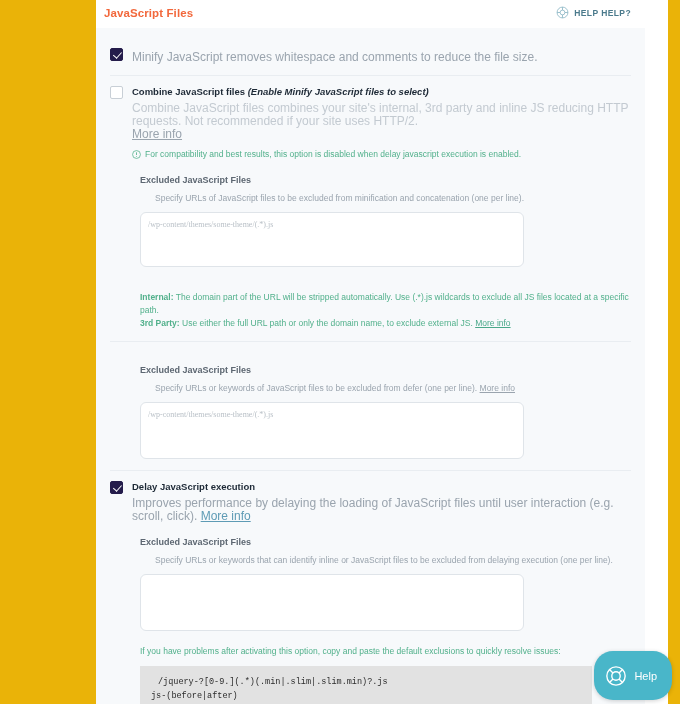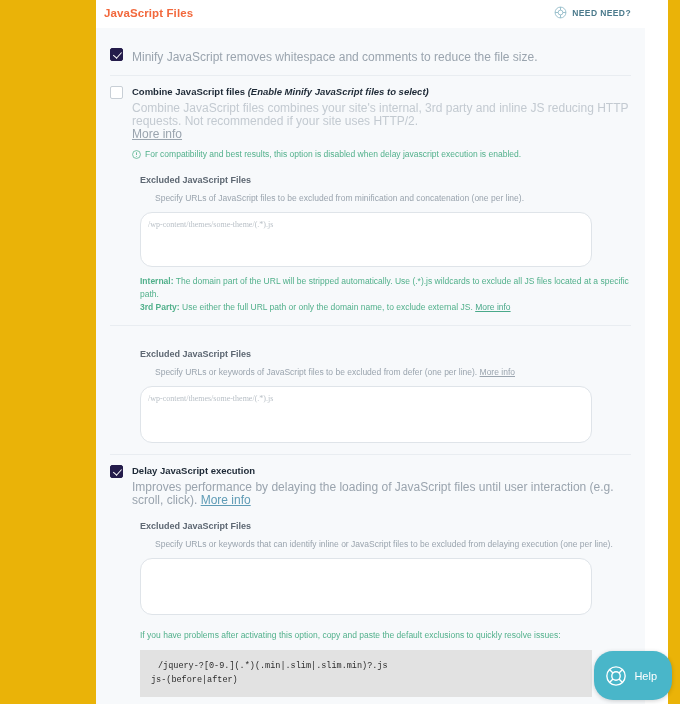--- a/index.html
+++ b/index.html
@@ -172,42 +172,42 @@
   }
   .excl-desc {
     font-size: 8.5px;
     color: #9aa4ae;
     line-height: 13px;
     margin-top: 5px;
     margin-left: 15px;
   }
   .ta {
     margin-top: 7px;
-    width: 452px;
+    width: 384px;
     height: 55px;
     background: #ffffff;
     border: 1px solid #dfe4e9;
-    border-radius: 12px;
+    border-radius: 6px;
     padding: 6px 7px;
     font-family: "Liberation Serif", serif;
     font-size: 8px;
     color: #b9c0c7;
     resize: none;
     overflow: hidden;
     display: block;
     line-height: 12px;
   }
   .ta.tall { height: 57px; }
   .ta::placeholder { color: #b9c0c7; }
 
   .excl-help {
     font-size: 8.5px;
     color: #51b08b;
     line-height: 13px;
-    margin-top: 8px;
+    margin-top: 24px;
   }
   .excl-help b { font-weight: bold; }
 
   .tip {
     font-size: 8.5px;
     color: #51b08b;
     line-height: 13px;
     margin-top: 14px;
   }
 
@@ -255,21 +255,21 @@
       <div class="card-title">JavaScript Files</div>
       <div class="need-help">
         <svg class="help-ring" viewBox="0 0 24 24">
           <circle cx="12" cy="12" r="10" fill="none" stroke="#8fb8c6" stroke-width="1.6"></circle>
           <circle cx="12" cy="12" r="4.4" fill="none" stroke="#8fb8c6" stroke-width="1.6"></circle>
           <line x1="12" y1="2" x2="12" y2="7.6" stroke="#8fb8c6" stroke-width="1.6"></line>
           <line x1="12" y1="16.4" x2="12" y2="22" stroke="#8fb8c6" stroke-width="1.6"></line>
           <line x1="2" y1="12" x2="7.6" y2="12" stroke="#8fb8c6" stroke-width="1.6"></line>
           <line x1="16.4" y1="12" x2="22" y2="12" stroke="#8fb8c6" stroke-width="1.6"></line>
         </svg>
-        <span>NEED NEED?</span>
+        <span>HELP HELP?</span>
       </div>
     </div>
 
     <div class="card-body">
 
       <div class="section">
         <div class="opt-row">
           <div class="cbx checked"></div>
           <div class="opt-main">
             <div class="opt-desc">Minify JavaScript removes whitespace and comments to reduce the file size.</div>

